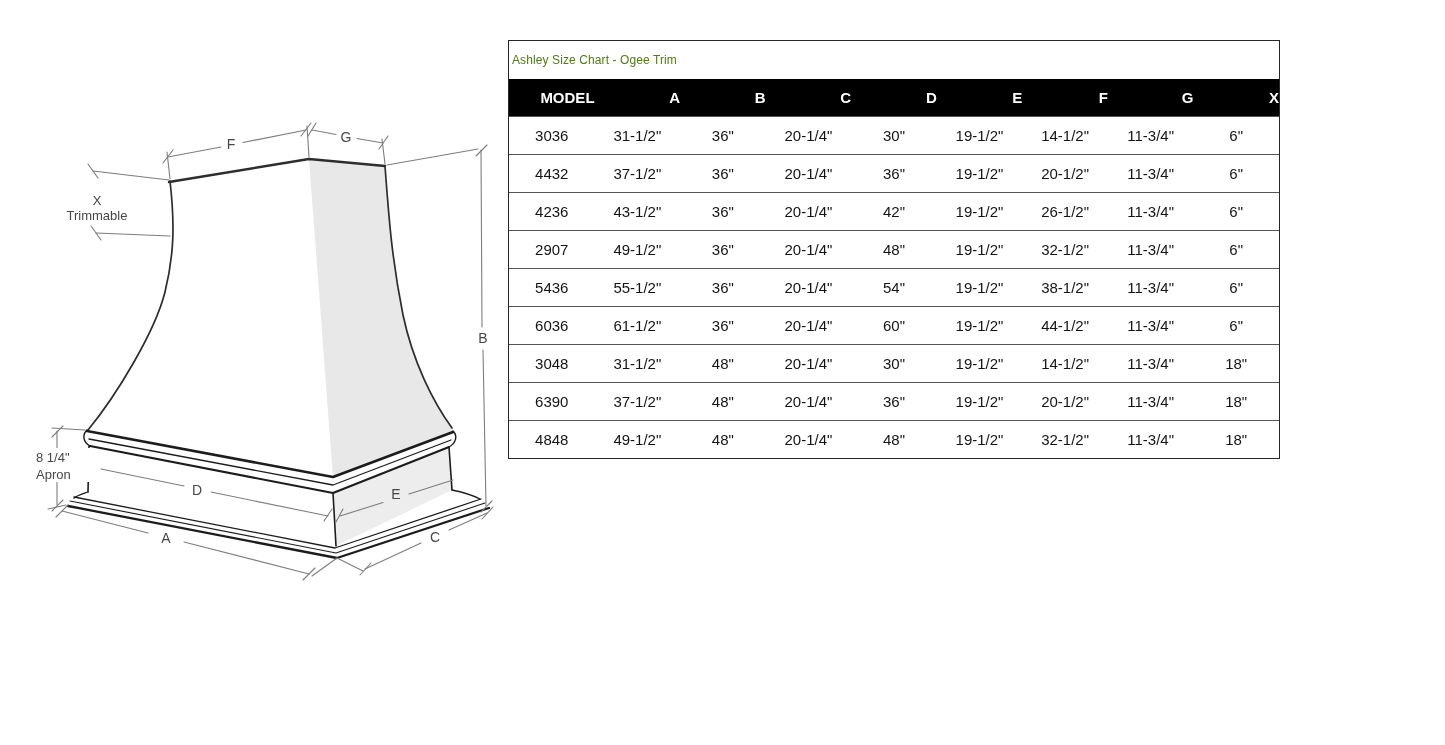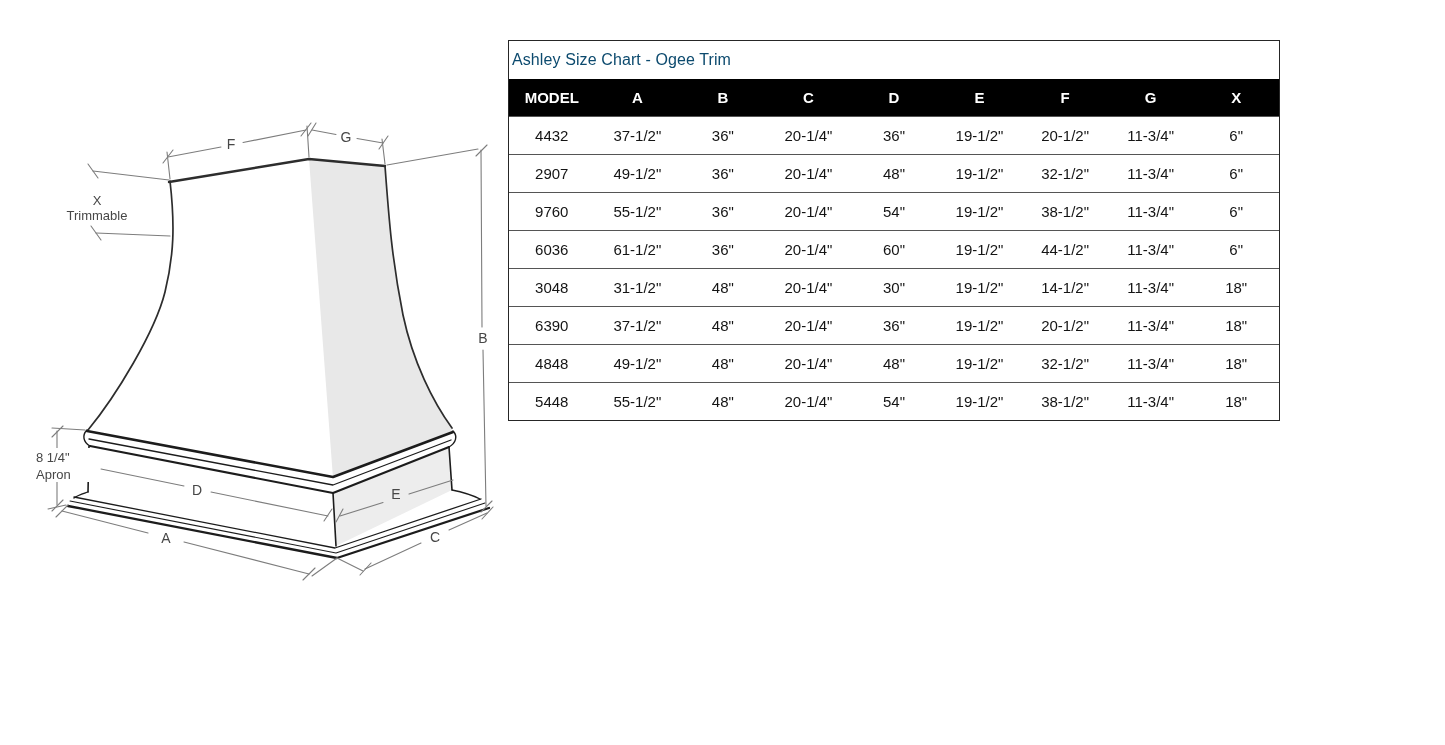--- a/index.html
+++ b/index.html
@@ -10,26 +10,26 @@
   .canvas{position:absolute;inset:0;}
   .diagram{position:absolute;left:0;top:0;width:508px;height:620px;}
   svg text{font-family:"Liberation Sans",sans-serif;}
 
   .size-table{
     position:absolute;left:508px;top:40px;width:772px;background:#ffffff;
     border:1.5px solid var(--table-border,#262626);box-sizing:border-box;
   }
   .table-title{
     height:38px;display:flex;align-items:center;padding-left:3px;
-    font-size:16px;color:#0c4a6e;letter-spacing:0.1px;white-space:nowrap;
+    font-size:12px;color:#4d7c0f;letter-spacing:0.1px;white-space:nowrap;
   }
   table{width:100%;border-collapse:collapse;table-layout:fixed;}
   thead th{
     background:var(--header-bg,#000000);color:var(--header-text,#ffffff);
-    font-size:15px;font-weight:700;height:37px;text-align:center;padding:0;
+    font-size:15px;font-weight:700;height:37px;text-align:right;padding:0;
   }
   tbody td{
     height:37px;text-align:center;font-size:15px;color:#141414;
     border-top:1px solid var(--row-divider,#555555);padding:0;white-space:nowrap;
   }
 </style>
 </head>
 <body>
 
 <div class="canvas">
@@ -128,43 +128,65 @@
             <th>C</th>
             <th>D</th>
             <th>E</th>
             <th>F</th>
             <th>G</th>
             <th>X</th>
           </tr>
       </thead>
       <tbody>
           <tr>
+            <td>3036</td>
+            <td>31-1/2"</td>
+            <td>36"</td>
+            <td>20-1/4"</td>
+            <td>30"</td>
+            <td>19-1/2"</td>
+            <td>14-1/2"</td>
+            <td>11-3/4"</td>
+            <td>6"</td>
+          </tr>
+          <tr>
             <td>4432</td>
             <td>37-1/2"</td>
             <td>36"</td>
             <td>20-1/4"</td>
             <td>36"</td>
             <td>19-1/2"</td>
             <td>20-1/2"</td>
             <td>11-3/4"</td>
             <td>6"</td>
           </tr>
           <tr>
+            <td>4236</td>
+            <td>43-1/2"</td>
+            <td>36"</td>
+            <td>20-1/4"</td>
+            <td>42"</td>
+            <td>19-1/2"</td>
+            <td>26-1/2"</td>
+            <td>11-3/4"</td>
+            <td>6"</td>
+          </tr>
+          <tr>
             <td>2907</td>
             <td>49-1/2"</td>
             <td>36"</td>
             <td>20-1/4"</td>
             <td>48"</td>
             <td>19-1/2"</td>
             <td>32-1/2"</td>
             <td>11-3/4"</td>
             <td>6"</td>
           </tr>
           <tr>
-            <td>9760</td>
+            <td>5436</td>
             <td>55-1/2"</td>
             <td>36"</td>
             <td>20-1/4"</td>
             <td>54"</td>
             <td>19-1/2"</td>
             <td>38-1/2"</td>
             <td>11-3/4"</td>
             <td>6"</td>
           </tr>
           <tr>
@@ -201,31 +223,20 @@
             <td>18"</td>
           </tr>
           <tr>
             <td>4848</td>
             <td>49-1/2"</td>
             <td>48"</td>
             <td>20-1/4"</td>
             <td>48"</td>
             <td>19-1/2"</td>
             <td>32-1/2"</td>
-            <td>11-3/4"</td>
-            <td>18"</td>
-          </tr>
-          <tr>
-            <td>5448</td>
-            <td>55-1/2"</td>
-            <td>48"</td>
-            <td>20-1/4"</td>
-            <td>54"</td>
-            <td>19-1/2"</td>
-            <td>38-1/2"</td>
             <td>11-3/4"</td>
             <td>18"</td>
           </tr>
         </tbody>
     </table>
   </div>
 
 </div>
 
 </body></html>

